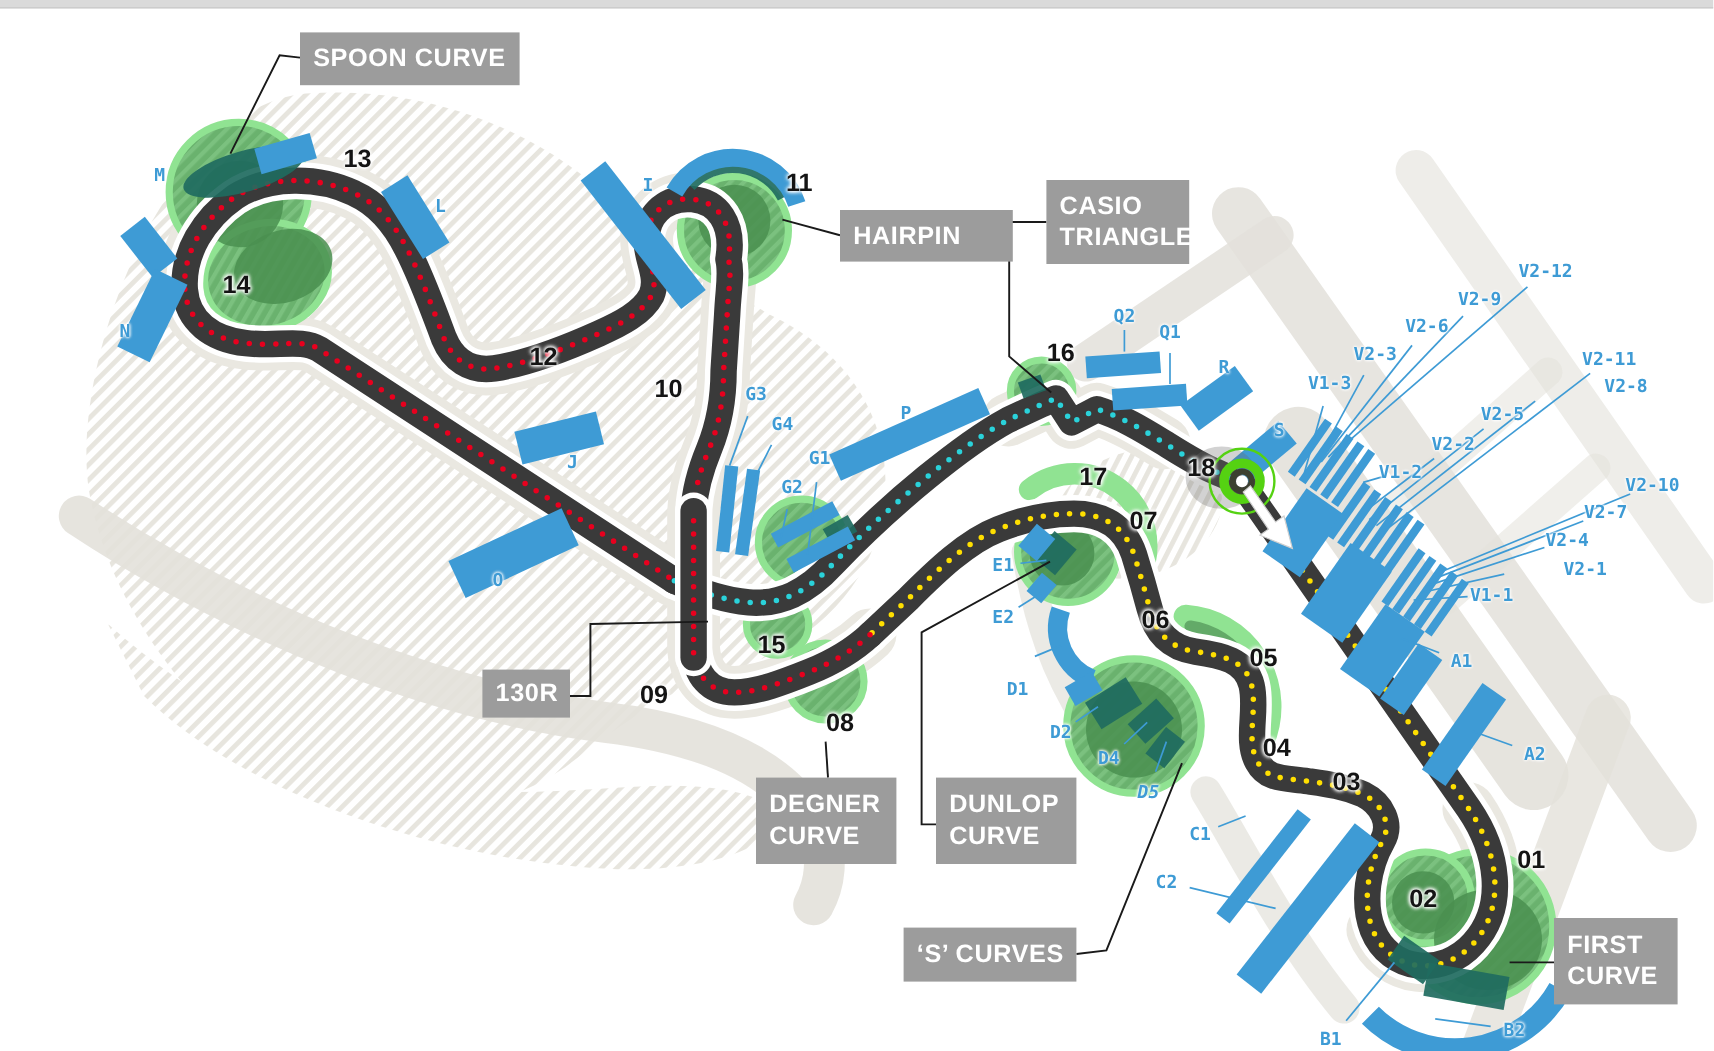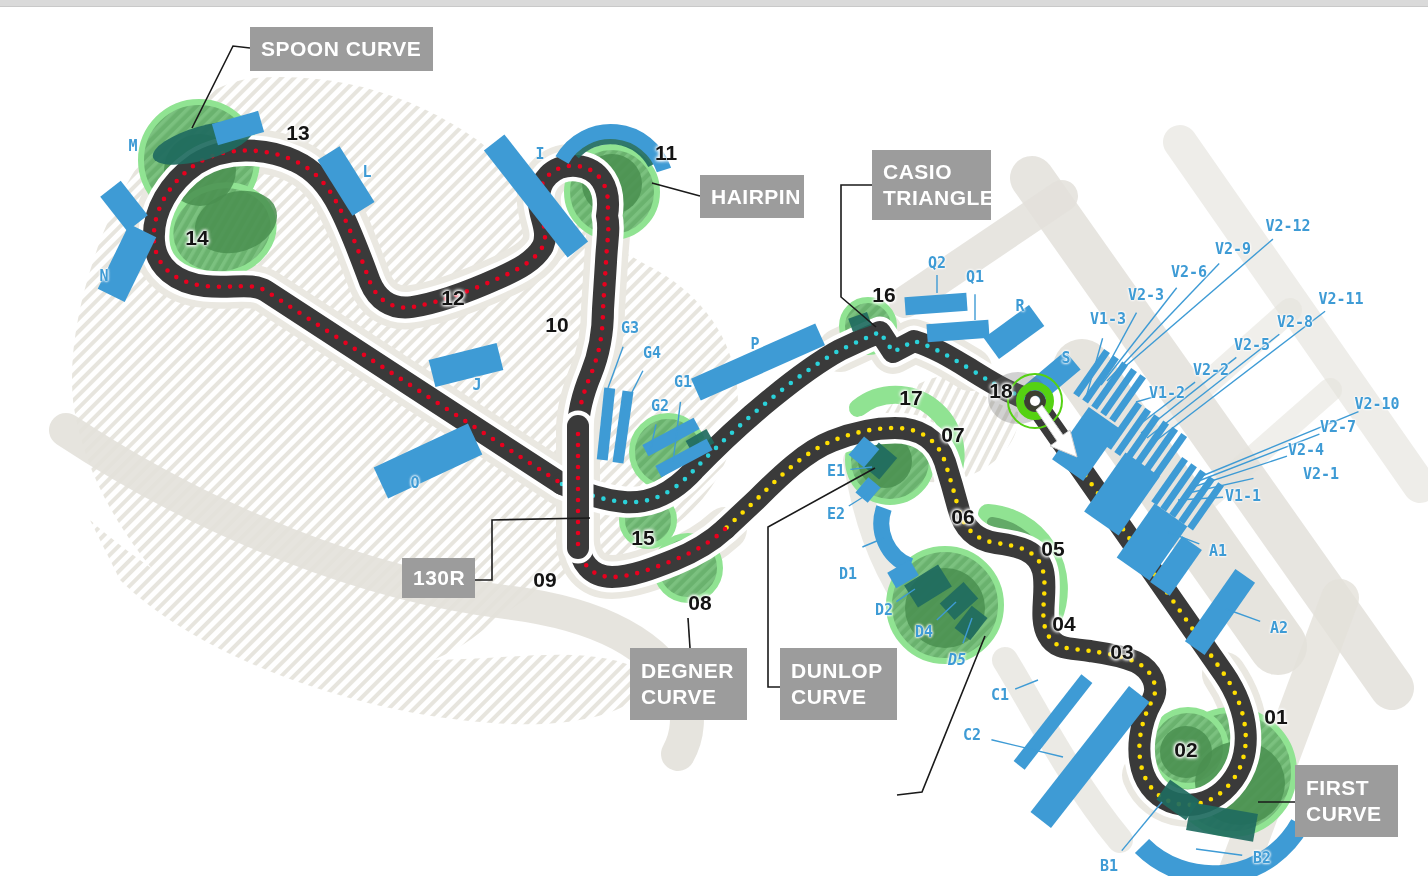--- a/index.html
+++ b/index.html
@@ -301,45 +301,48 @@
     <div class="stand-label" style="left: 1218px; top: 551px;">A1</div>
     <div class="stand-label" style="left: 1279px; top: 628px;">A2</div>
     <div class="stand-label" style="left: 1243px; top: 496px;">V1-1</div>
     <div class="stand-label" style="left: 1273px; top: 474px; margin-left: 48px;">V2-1</div>
     <div class="stand-label" style="left: 1306px; top: 450px;">V2-4</div>
     <div class="stand-label" style="left: 1338px; top: 427px;">V2-7</div>
     <div class="stand-label" style="left: 1377px; top: 404px;">V2-10</div>
     <div class="stand-label" style="left: 1167px; top: 393px;">V1-2</div>
     <div class="stand-label" style="left: 1211px; top: 370px;">V2-2</div>
     <div class="stand-label" style="left: 1252px; top: 345px;">V2-5</div>
-    <div class="stand-label" style="left: 1295px; top: 322px;">V2-8</div>
+    <div class="stand-label" style="left: 1355px; top: 322px;">V2-8</div>
     <div class="stand-label" style="left: 1341px; top: 299px; text-align: center;">V2-11</div>
     <div class="stand-label" style="left: 1108px; top: 319px;">V1-3</div>
     <div class="stand-label" style="left: 1146px; top: 295px;">V2-3</div>
     <div class="stand-label" style="left: 1189px; top: 272px;">V2-6</div>
     <div class="stand-label" style="left: 1233px; top: 249px;">V2-9</div>
     <div class="stand-label" style="left: 1288px; top: 226px;">V2-12</div>
     <div class="callout" style="left: 250px; top: 27px; width: 183px; height: 44px;">
       <span>SPOON CURVE</span>
     </div>
-    <div class="callout" style="left: 700px; top: 175px; width: 104px; height: 43px;">
+    <div class="callout" style="left: 700px; top: 175px; width: 144px; height: 43px;">
       <span>HAIRPIN</span>
     </div>
     <div class="callout" style="left: 872px; top: 150px; width: 119px; height: 70px;">
       <span>CASIO</span>
       <span>TRIANGLE</span>
     </div>
     <div class="callout" style="left: 402px; top: 558px; width: 73px; height: 40px;">
       <span>130R</span>
     </div>
     <div class="callout" style="left: 630px; top: 648px; width: 117px; height: 72px;">
       <span>DEGNER</span>
       <span>CURVE</span>
     </div>
     <div class="callout" style="left: 780px; top: 648px; width: 117px; height: 72px;">
       <span>DUNLOP</span>
       <span>CURVE</span>
     </div>
+    <div class="callout" style="left: 753px; top: 773px; width: 144px; height: 45px;">
+      <span>‘S’ CURVES</span>
+    </div>
     <div class="callout" style="left: 1295px; top: 765px; width: 103px; height: 72px;">
       <span>FIRST</span>
       <span>CURVE</span>
     </div>
   </div>
 
 </body></html>

